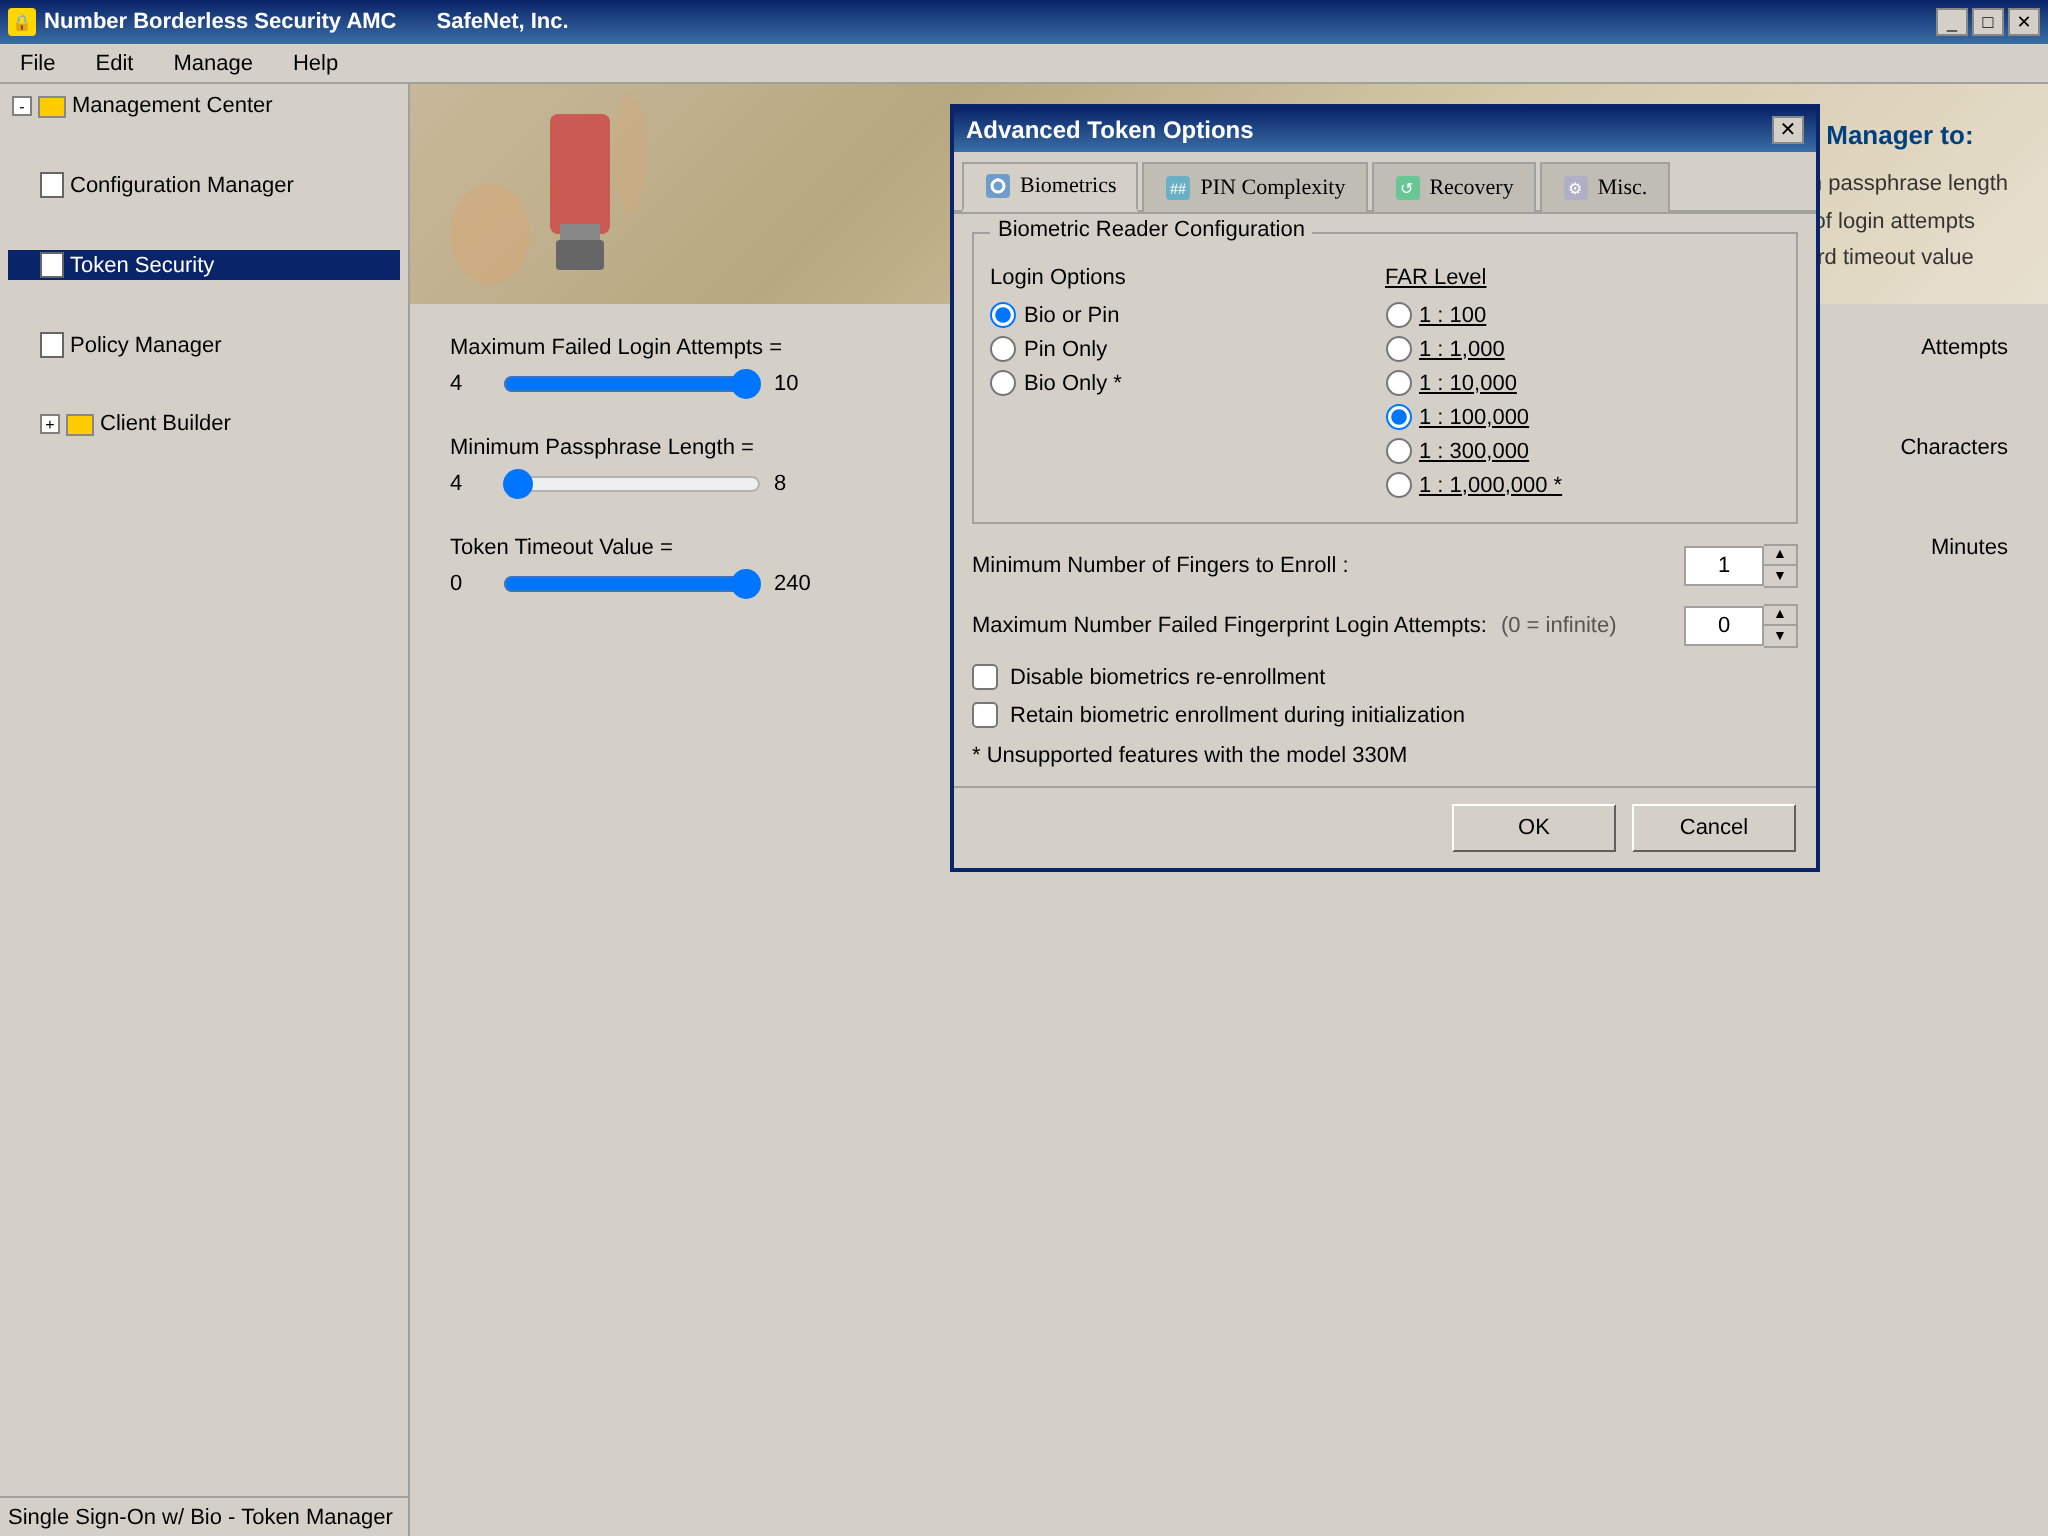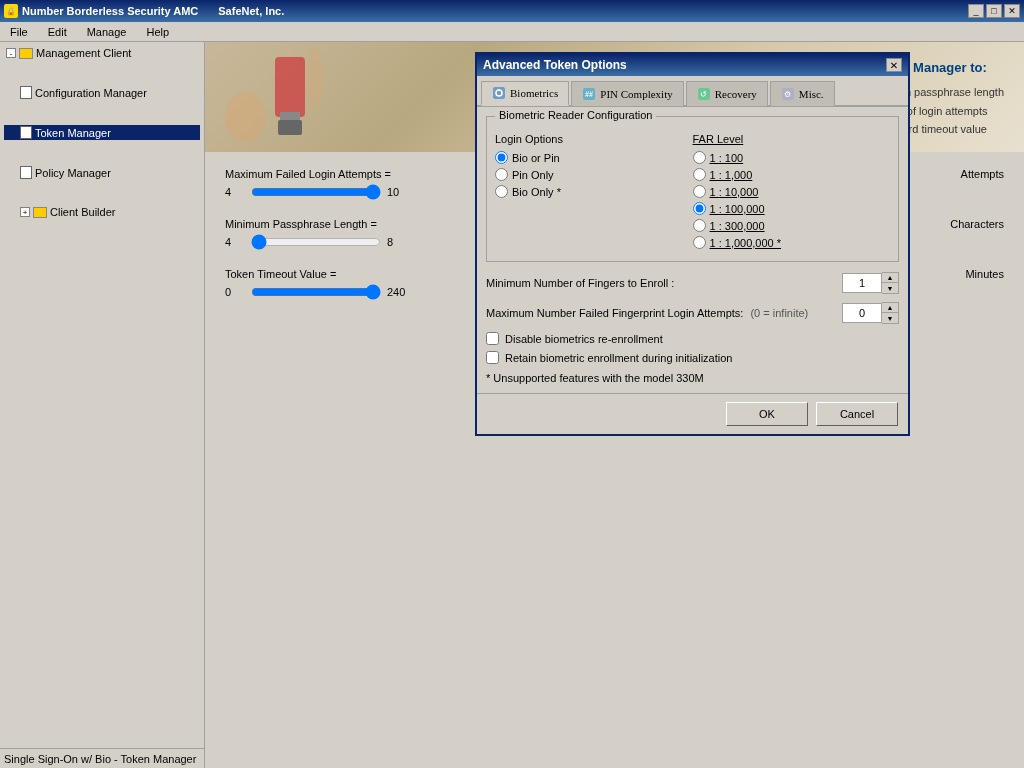--- a/index.html
+++ b/index.html
@@ -435,29 +435,29 @@
   <span class="menu-item">Help</span>
 </div>
 
 <div class="main-layout">
 
   <div class="left-panel">
     <div class="tree">
       <div class="tree-item">
         <span class="expand-icon">-</span>
         <span class="folder-icon"></span>
-        <span>Management Client</span>
+        <span>Management Center</span>
       </div>
       <div class="tree-item tree-indent">
         <span class="doc-icon"></span>
         <span>Configuration Manager</span>
       </div>
       <div class="tree-item tree-indent selected">
         <span class="doc-icon"></span>
-        <span>Token Manager</span>
+        <span>Token Security</span>
       </div>
       <div class="tree-item tree-indent">
         <span class="doc-icon"></span>
         <span>Policy Manager</span>
       </div>
       <div class="tree-item tree-indent">
         <span class="expand-icon">+</span>
         <span class="folder-icon"></span>
         <span>Client Builder</span>
       </div>

